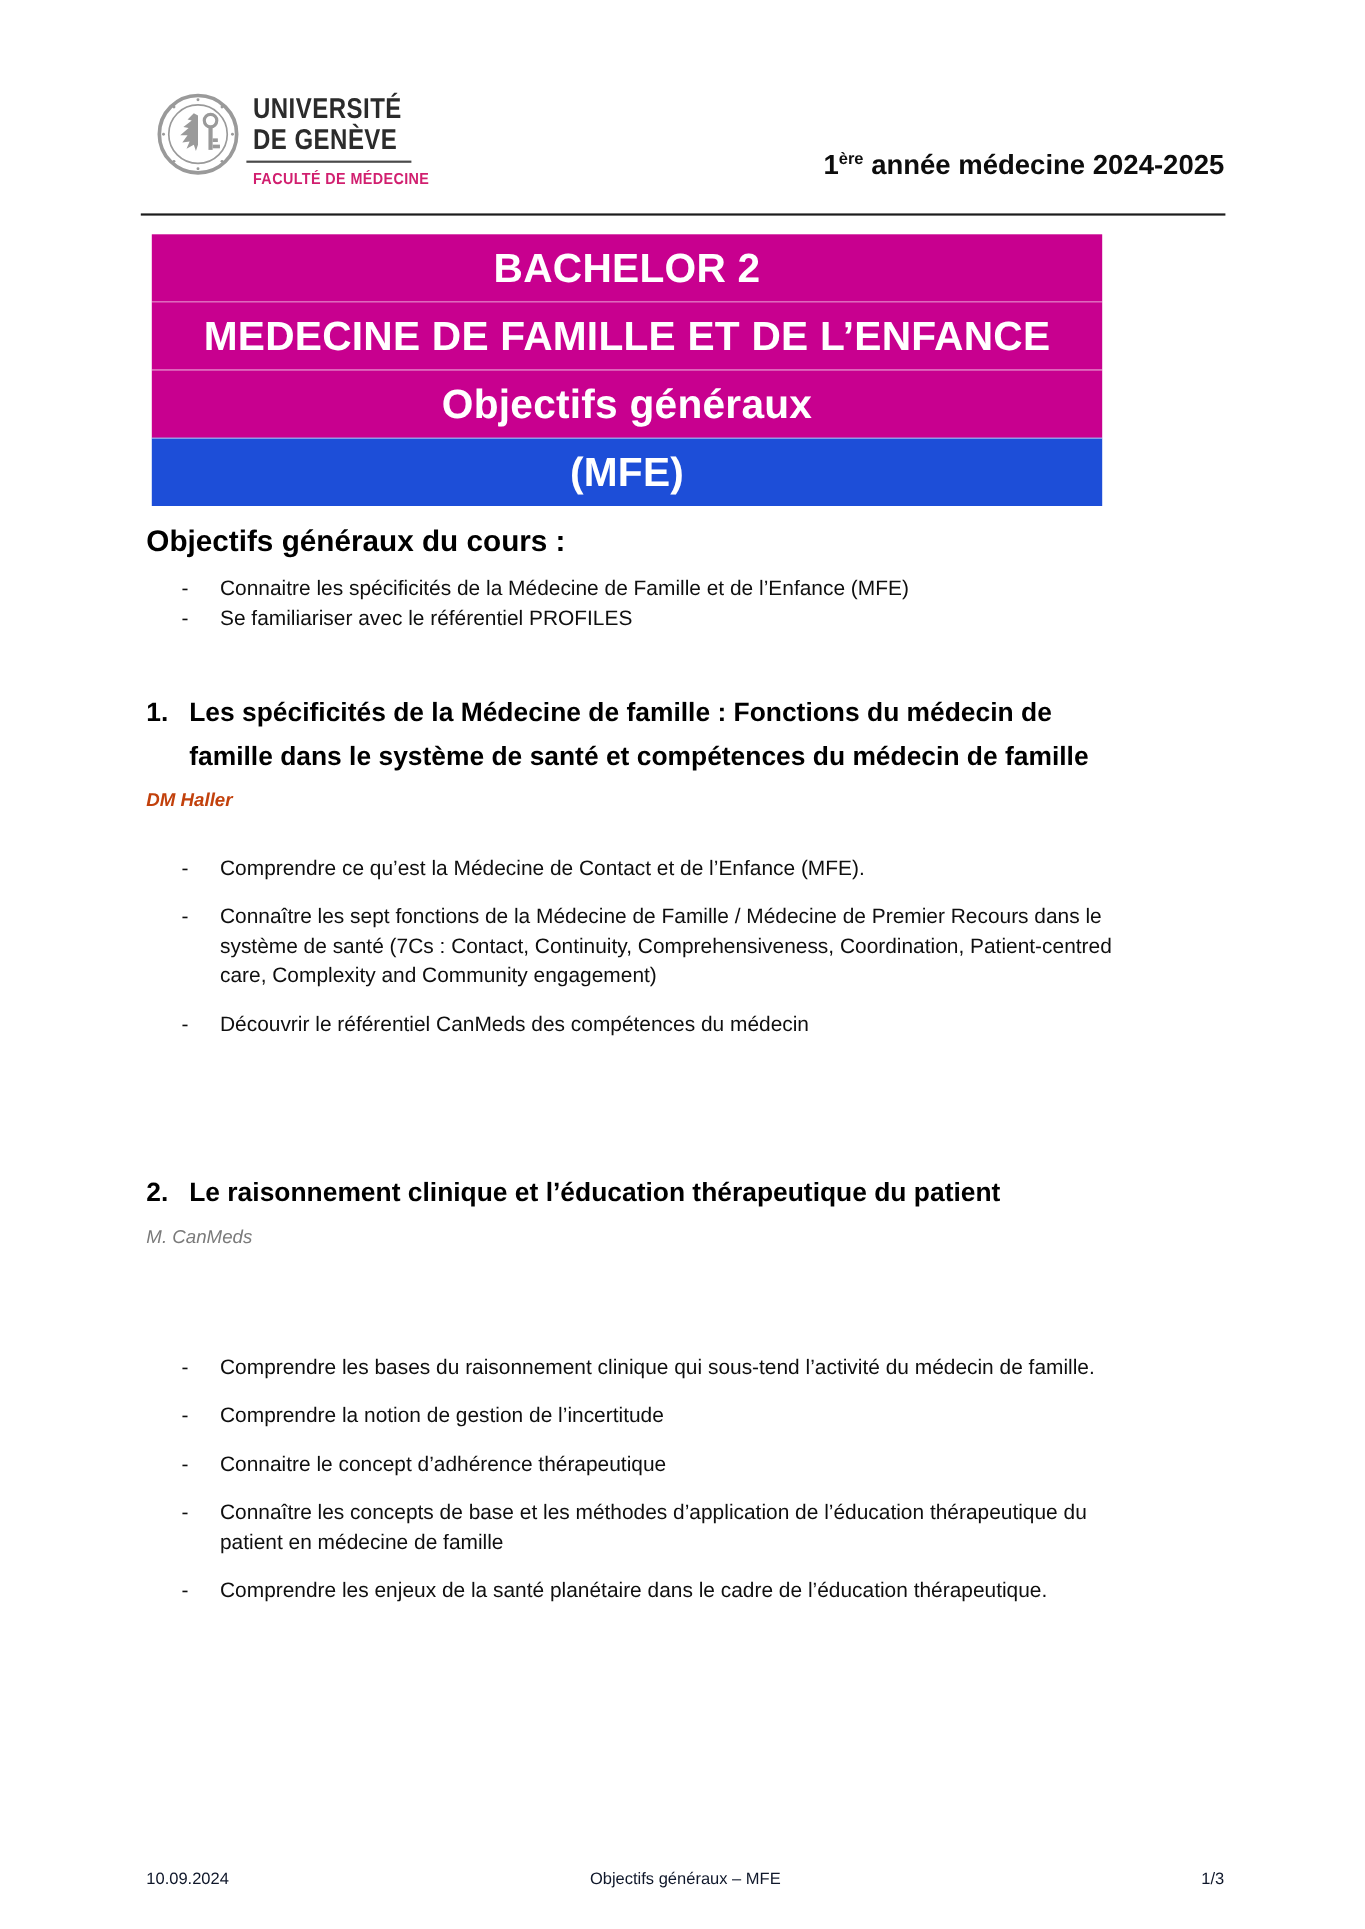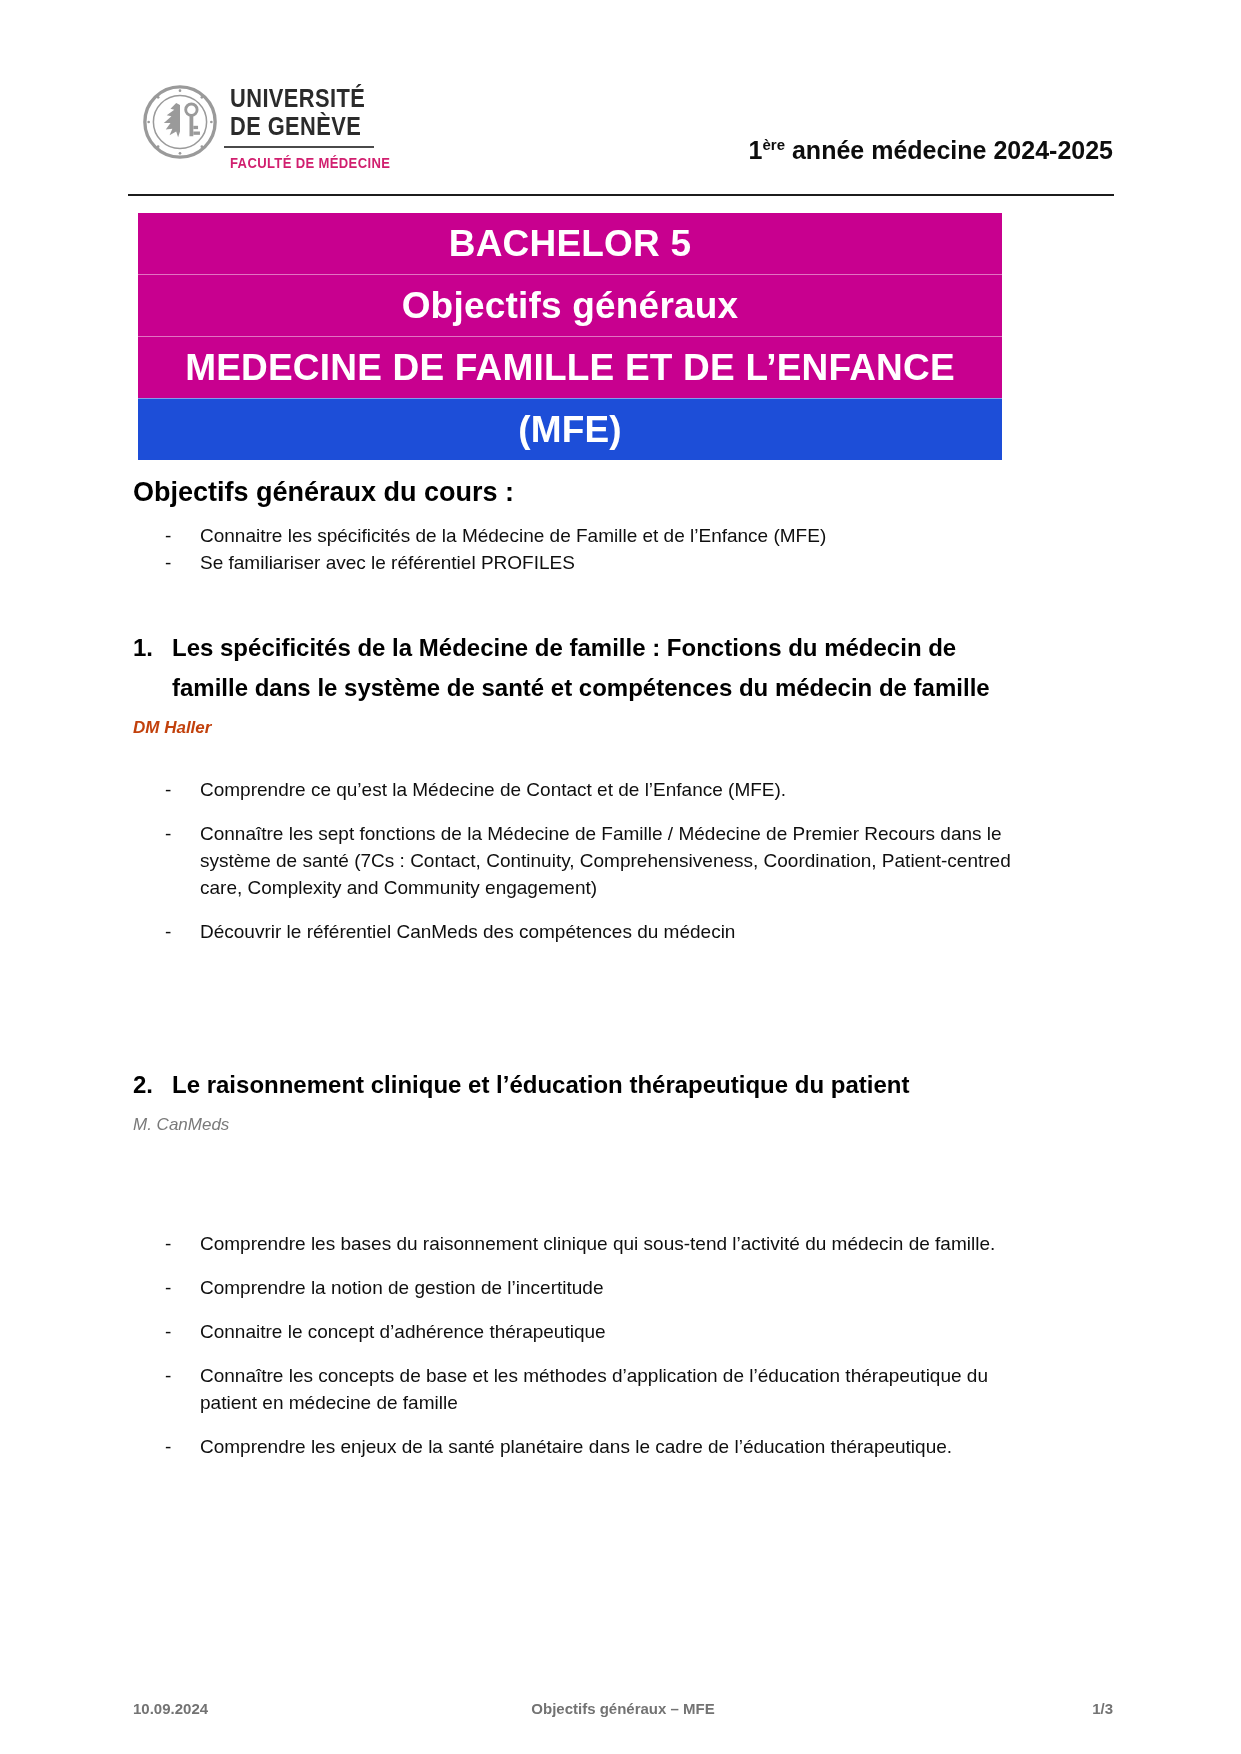--- a/index.html
+++ b/index.html
@@ -58,21 +58,21 @@
   .sec-num { width:39px; flex:none; }
   .sec-title-text { width:828px; }
   .sec-author { margin-top:10px; font-size:17px; font-style:italic; color:#7a7a7a; }
   .author-bold { font-weight:bold; }
   .section-1 ul.bullets { margin-top:38px; }
   .section-2 ul.bullets { margin-top:95px; }
 
   
   .footer {
     position:absolute; left:133px; top:1700px; width:980px;
-    display:flex; align-items:baseline; font-size:15px; color:#737373;font-weight:bold;
+    display:flex; align-items:baseline; font-size:15px; color:#0f172a;
   }
   .footer-date { flex:1; text-align:left; }
   .footer-title { flex:2; text-align:center; }
   .footer-page { flex:1; text-align:right; }
 </style>
 </head>
 <body>
 
 <div class="page">
 
@@ -103,23 +103,23 @@
       <div class="uni-line">DE GENÈVE</div>
       <div class="uni-rule"></div>
       <div class="faculty-line" style="color: rgb(209, 31, 111);">FACULTÉ DE MÉDECINE</div>
     </div>
   </div>
 
   <div class="year-header"><span>1</span><sup>ère</sup><span> année médecine 2024-2025</span></div>
   <div class="header-rule"></div>
 
   <div class="banner">
-    <div class="banner-row" style="background: rgb(200, 0, 143);">BACHELOR 5</div>
+    <div class="banner-row" style="background: rgb(200, 0, 143);">BACHELOR 2</div>
+    <div class="banner-row" style="background: rgb(200, 0, 143);">MEDECINE DE FAMILLE ET DE L’ENFANCE</div>
     <div class="banner-row" style="background: rgb(200, 0, 143);">Objectifs généraux</div>
-    <div class="banner-row" style="background: rgb(200, 0, 143);">MEDECINE DE FAMILLE ET DE L’ENFANCE</div>
     <div class="banner-row" style="background: #1d4ed8;">(MFE)</div>
   </div>
 
   <div class="intro">
     <h2 class="intro-heading">Objectifs généraux du cours :</h2>
     <ul class="bullets">
         <li>
           <span class="dash">-</span>
           <span class="btext">Connaitre les spécificités de la Médecine de Famille et de l’Enfance (MFE)</span>
         </li>

